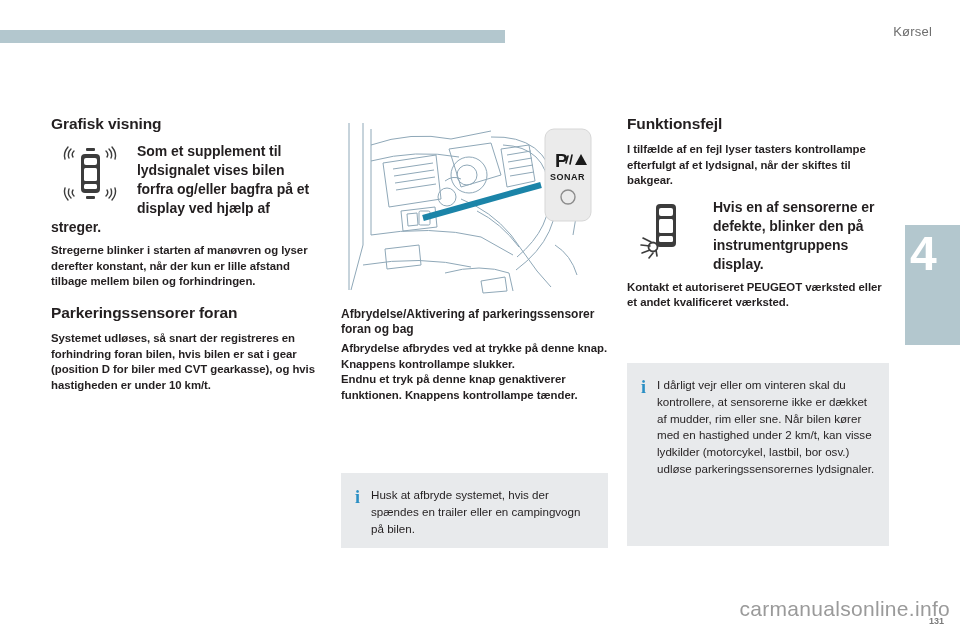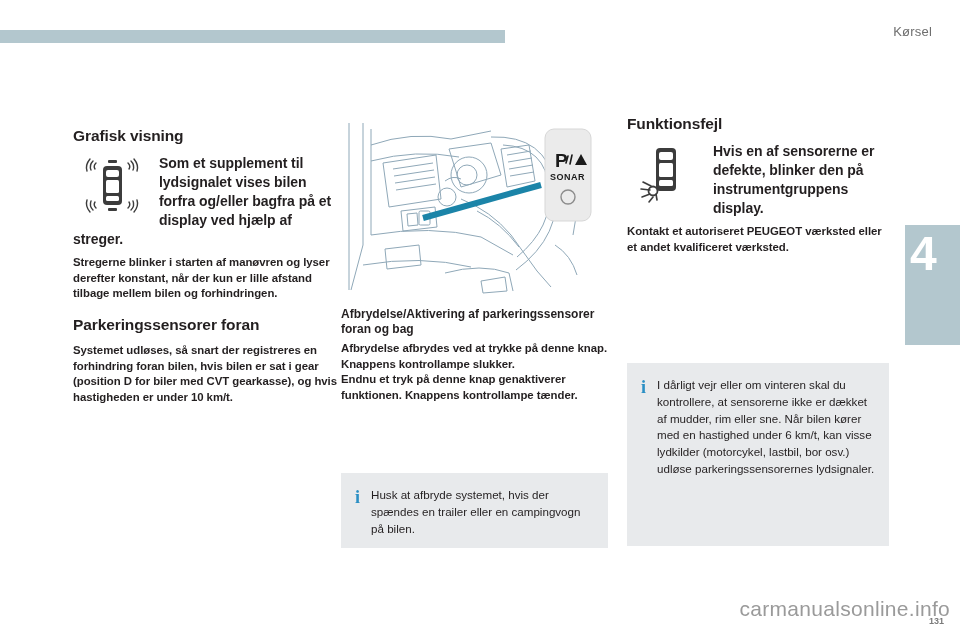--- a/index.html
+++ b/index.html
@@ -46,21 +46,21 @@
     color: #ffffff;
     line-height: 1;
   }
 
   
   .col {
     position: absolute;
     top: 115px;
     width: 267px;
   }
-  .col-left   { left: 73px; margin-top: 12px;  }
+  .col-left   { left: 51px;  }
   .col-mid    { left: 341px; }
   .col-right  { left: 627px; }
 
   h2.section-title {
     font-size: 15.5px;
     font-weight: bold;
     color: #231f20;
     line-height: 1.18;
     margin-bottom: 9px;
     letter-spacing: -.1px;
@@ -278,20 +278,21 @@
 
   <div class="info-box mid-info">
     <span class="info-icon">i</span>
     <span class="info-text">Husk at afbryde systemet, hvis der spændes en trailer eller en campingvogn på bilen.</span>
   </div>
 
   <div class="col col-right">
 
     <h2 class="section-title">Funktionsfejl</h2>
 
+    <p class="body">I tilfælde af en fejl lyser tasters kontrollampe efterfulgt af et lydsignal, når der skiftes til bakgear.</p>
 
     <div class="fig-wrap">
       <div class="fig-icon">
         <svg width="78" height="63" viewBox="0 0 78 63">
           <rect width="78" height="63" fill="#ffffff"></rect>
           <rect x="29" y="6" width="20" height="43" rx="4" fill="#3c3c3c"></rect>
           <rect x="32" y="10" width="14" height="8" rx="2" fill="#ffffff"></rect>
           <rect x="32" y="21" width="14" height="14" rx="1.5" fill="#ffffff"></rect>
           <rect x="32" y="38" width="14" height="6" rx="1.5" fill="#ffffff"></rect>
 
@@ -306,19 +307,19 @@
         </svg>
       </div>
       <div class="fig-text">Hvis en af sensorerne er defekte, blinker den på instrumentgruppens display.</div>
     </div>
 
     <p class="body">Kontakt et autoriseret PEUGEOT værksted eller et andet kvalificeret værksted.</p>
   </div>
 
   <div class="info-box right-info">
     <span class="info-icon">i</span>
-    <span class="info-text">I dårligt vejr eller om vinteren skal du kontrollere, at sensorerne ikke er dækket af mudder, rim eller sne. Når bilen kører med en hastighed under 6 km/t, kan visse lydkilder (motorcykel, lastbil, bor osv.) udløse parkeringssensorernes lydsignaler.</span>
+    <span class="info-text">I dårligt vejr eller om vinteren skal du kontrollere, at sensorerne ikke er dækket af mudder, rim eller sne. Når bilen kører med en hastighed under 2 km/t, kan visse lydkilder (motorcykel, lastbil, bor osv.) udløse parkeringssensorernes lydsignaler.</span>
   </div>
 
   <div class="watermark">carmanualsonline.info</div>
   <div class="pagenum">131</div>
 
 </div>
 
 </body></html>

